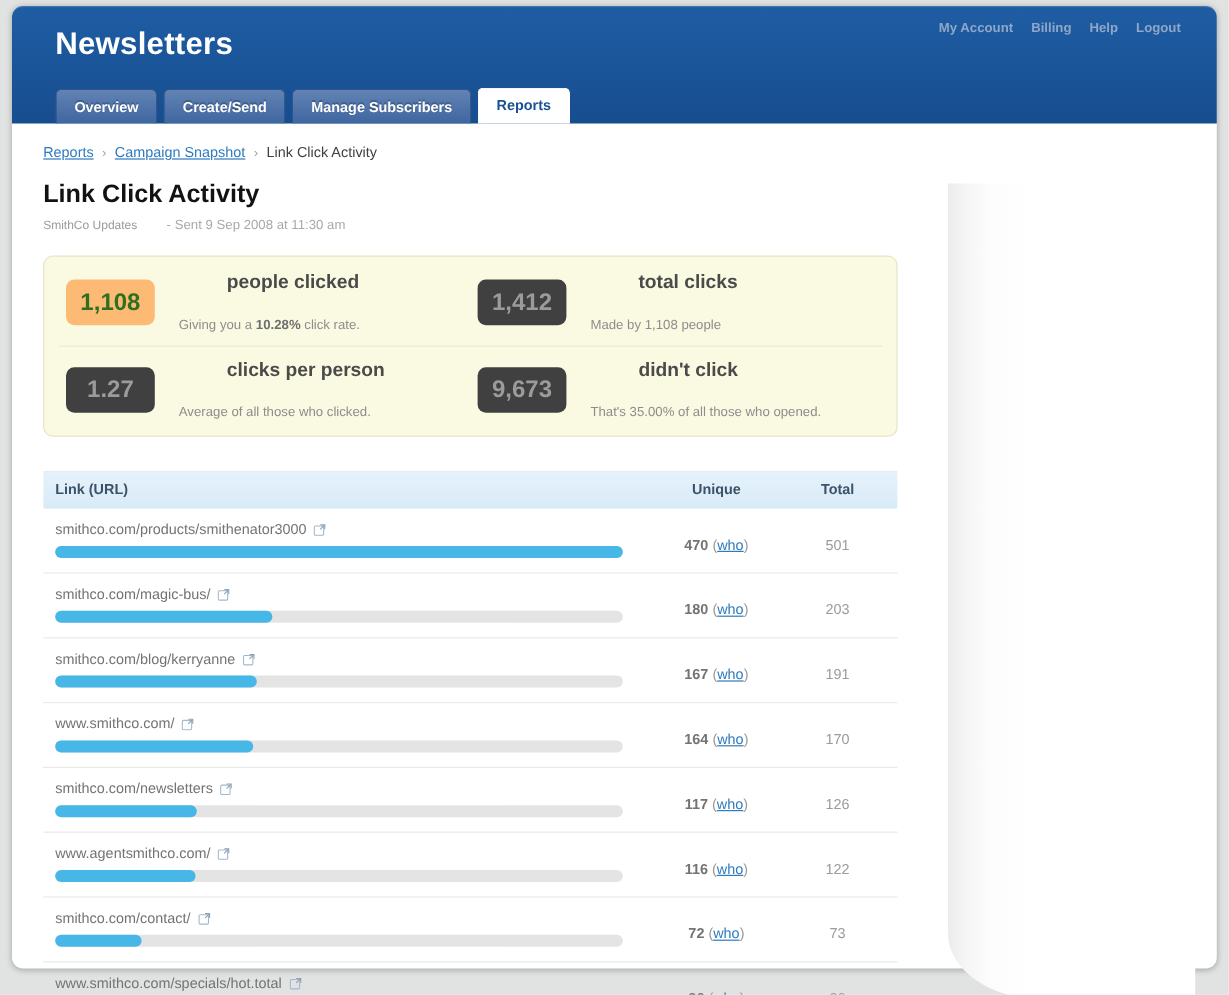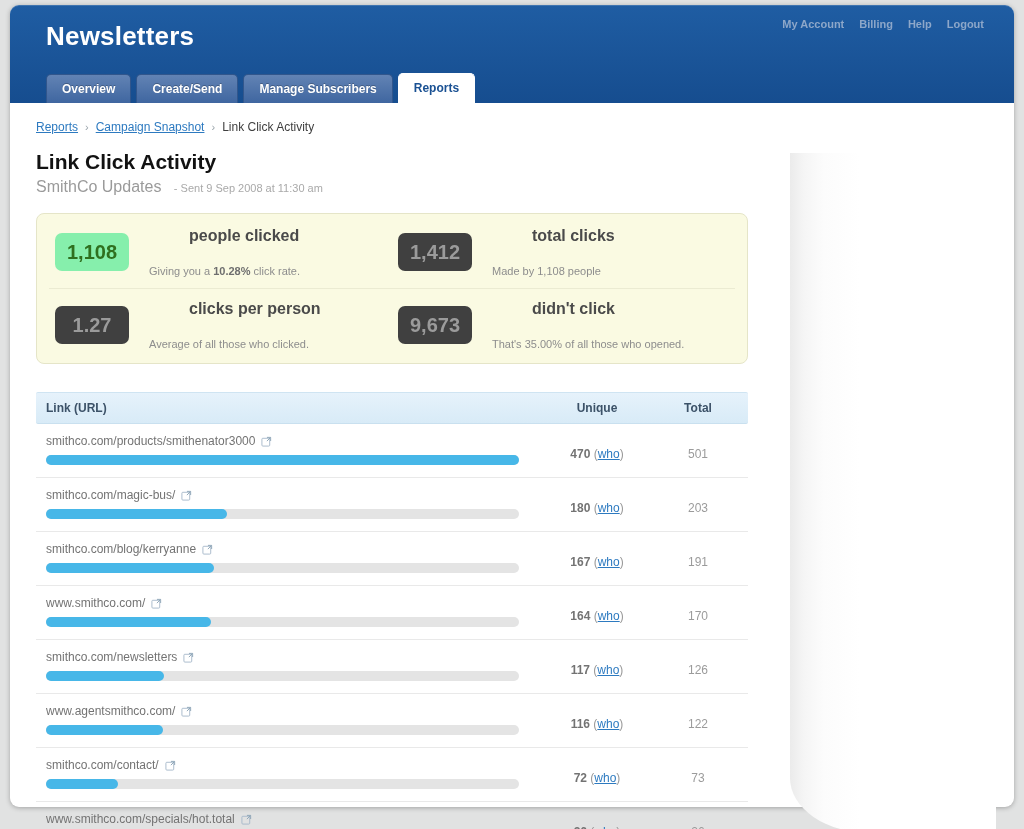--- a/index.html
+++ b/index.html
@@ -33,34 +33,34 @@
   .tab.active{background:#fff;color:#1a5193;text-shadow:none;border-color:#fff;padding-bottom:8px;}
   
   .content{display:flex;align-items:flex-start;}
   .main{width:756px;box-sizing:border-box;padding:17px 18px 0 26px;position:relative;z-index:1;}
   .breadcrumb{font-size:12px;color:#8a8a8a;}
   .breadcrumb a{color:#2d7ac0;cursor:pointer;}
   .breadcrumb .sep{margin:0 7px;color:#9aa4ab;font-size:11px;}
   .breadcrumb .current{color:#3f3f3f;}
   .page-title{margin:16px 0 0;font-size:21px;color:#121212;font-weight:bold;}
   .subtitle{margin-top:4px;color:#9a9a9a;}
-  .subtitle .campaign{font-size:16px;text-align:right;}
-  .subtitle .sent{font-size:11px;color:#a9a9a9;margin-left:8px;}
+  .subtitle .campaign{font-size:10px;text-align:right;}
+  .subtitle .sent{font-size:11px;color:#a9a9a9;margin-left:20px;}
   
   .statsbox{
     margin-top:17px;background:#fafae2;border:1px solid #e5e5c8;border-radius:8px;
     padding:2px 12px;display:grid;grid-template-columns:1fr 1fr;
   }
   .stat{display:flex;align-items:center;gap:20px;padding:11px 6px;}
   .stat.top{border-bottom:1px solid #ebebd2;}
   .badge{
     min-width:62px;padding:0 6px;height:38px;line-height:38px;text-align:center;flex:none;
     border-radius:7px;font-size:20px;font-weight:bold;background:#404040;color:#9b9b9b;
   }
-  .badge.green{background:#86efac;color:#2f701f;}
+  .badge.green{background:#fdba74;color:#2f701f;}
   .stat-label{font-size:16px;font-weight:bold;color:#4a4a4a;margin-left:40px;}
   .stat-desc{font-size:11px;color:#8d8d8d;margin-top:20px;}
   .stat-desc b{color:#6e6e6e;}
   
   .linktable{margin-top:28px;}
   .thead{
     display:flex;align-items:center;height:30px;
     background:linear-gradient(#e6f2fb,#d8ebf7);
     border-top:1px solid #cfe4f2;border-bottom:1px solid #c9e0ef;border-radius:2px;
     font-size:12px;font-weight:bold;color:#3c5268;

